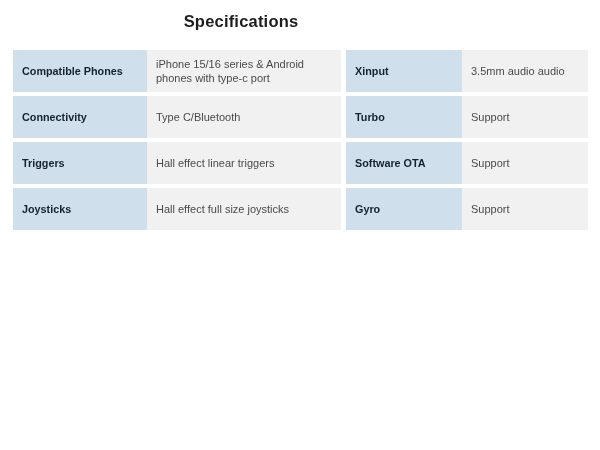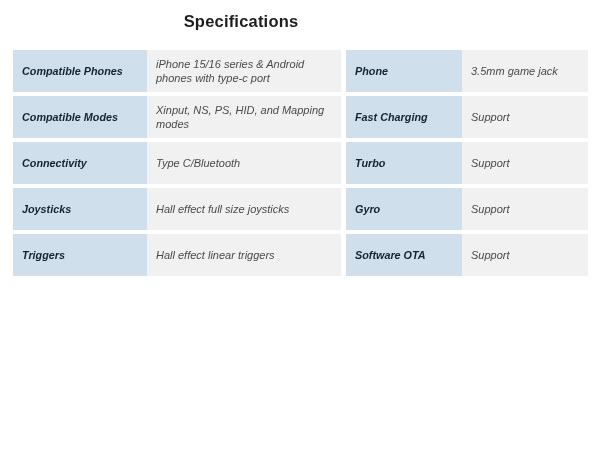--- a/index.html
+++ b/index.html
@@ -38,21 +38,20 @@
     left: 13px;
     top: 46px;
     width: 575px;
     border-collapse: separate;
     border-spacing: 0 4px;
     table-layout: fixed;
   }
 
   .spec-table tr {
     height: 42px;
-    font-style: italic;
   }
 
   .spec-table td {
     vertical-align: middle;
     font-size: 11px;
     line-height: 14px;
     padding: 5px 9px;
     box-sizing: border-box;
   }
 
@@ -97,55 +96,48 @@
       <col class="c-gap">
       <col class="c-label-b">
       <col class="c-value-b">
     </colgroup>
     <tbody>
 
       <tr>
         <td class="label-cell">Compatible Phones</td>
         <td class="value-cell">iPhone 15/16 series &amp; Android phones with type-c port</td>
         <td class="spacer-cell"></td>
-        <td class="label-cell">Phone</td>
-        <td class="value-cell">3.5mm game jack</td>
+        <td class="label-cell">Xinput</td>
+        <td class="value-cell">3.5mm audio audio</td>
       </tr>
 
 
 
-      <tr>
-        <td class="label-cell">Compatible Modes</td>
-        <td class="value-cell">Xinput, NS, PS, HID, and Mapping modes</td>
-        <td class="spacer-cell"></td>
-        <td class="label-cell">Fast Charging</td>
-        <td class="value-cell">Support</td>
-      </tr>
 
       <tr>
         <td class="label-cell">Connectivity</td>
         <td class="value-cell">Type C/Bluetooth</td>
         <td class="spacer-cell"></td>
         <td class="label-cell">Turbo</td>
+        <td class="value-cell">Support</td>
+      </tr>
+
+      <tr>
+        <td class="label-cell">Triggers</td>
+        <td class="value-cell">Hall effect linear triggers</td>
+        <td class="spacer-cell"></td>
+        <td class="label-cell">Software OTA</td>
         <td class="value-cell">Support</td>
       </tr>
 
       <tr>
         <td class="label-cell">Joysticks</td>
         <td class="value-cell">Hall effect full size joysticks</td>
         <td class="spacer-cell"></td>
         <td class="label-cell">Gyro</td>
         <td class="value-cell">Support</td>
       </tr>
 
-      <tr>
-        <td class="label-cell">Triggers</td>
-        <td class="value-cell">Hall effect linear triggers</td>
-        <td class="spacer-cell"></td>
-        <td class="label-cell">Software OTA</td>
-        <td class="value-cell">Support</td>
-      </tr>
-
 
     </tbody>
   </table>
 
 </div>
 
 </body></html>

